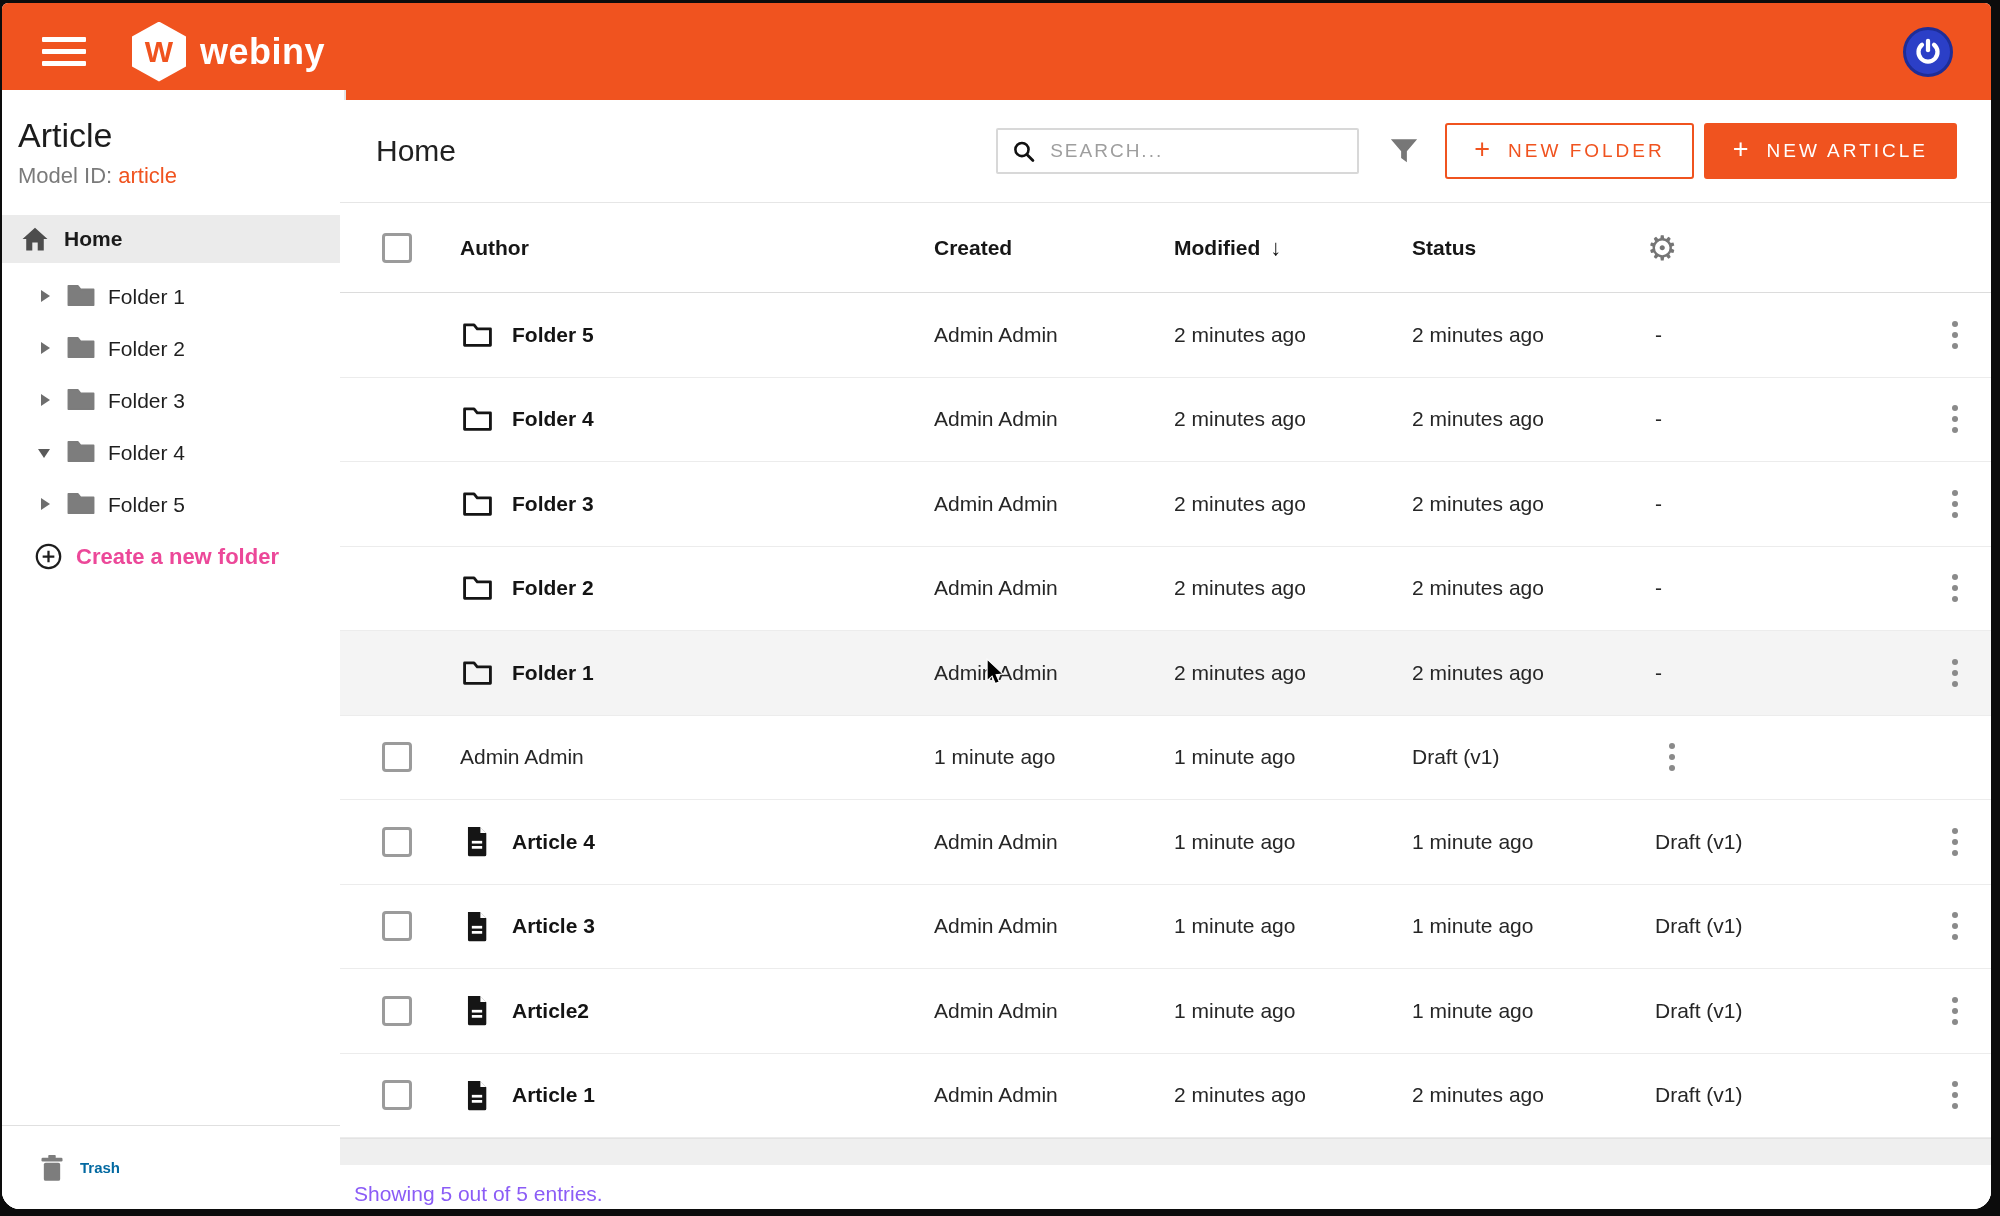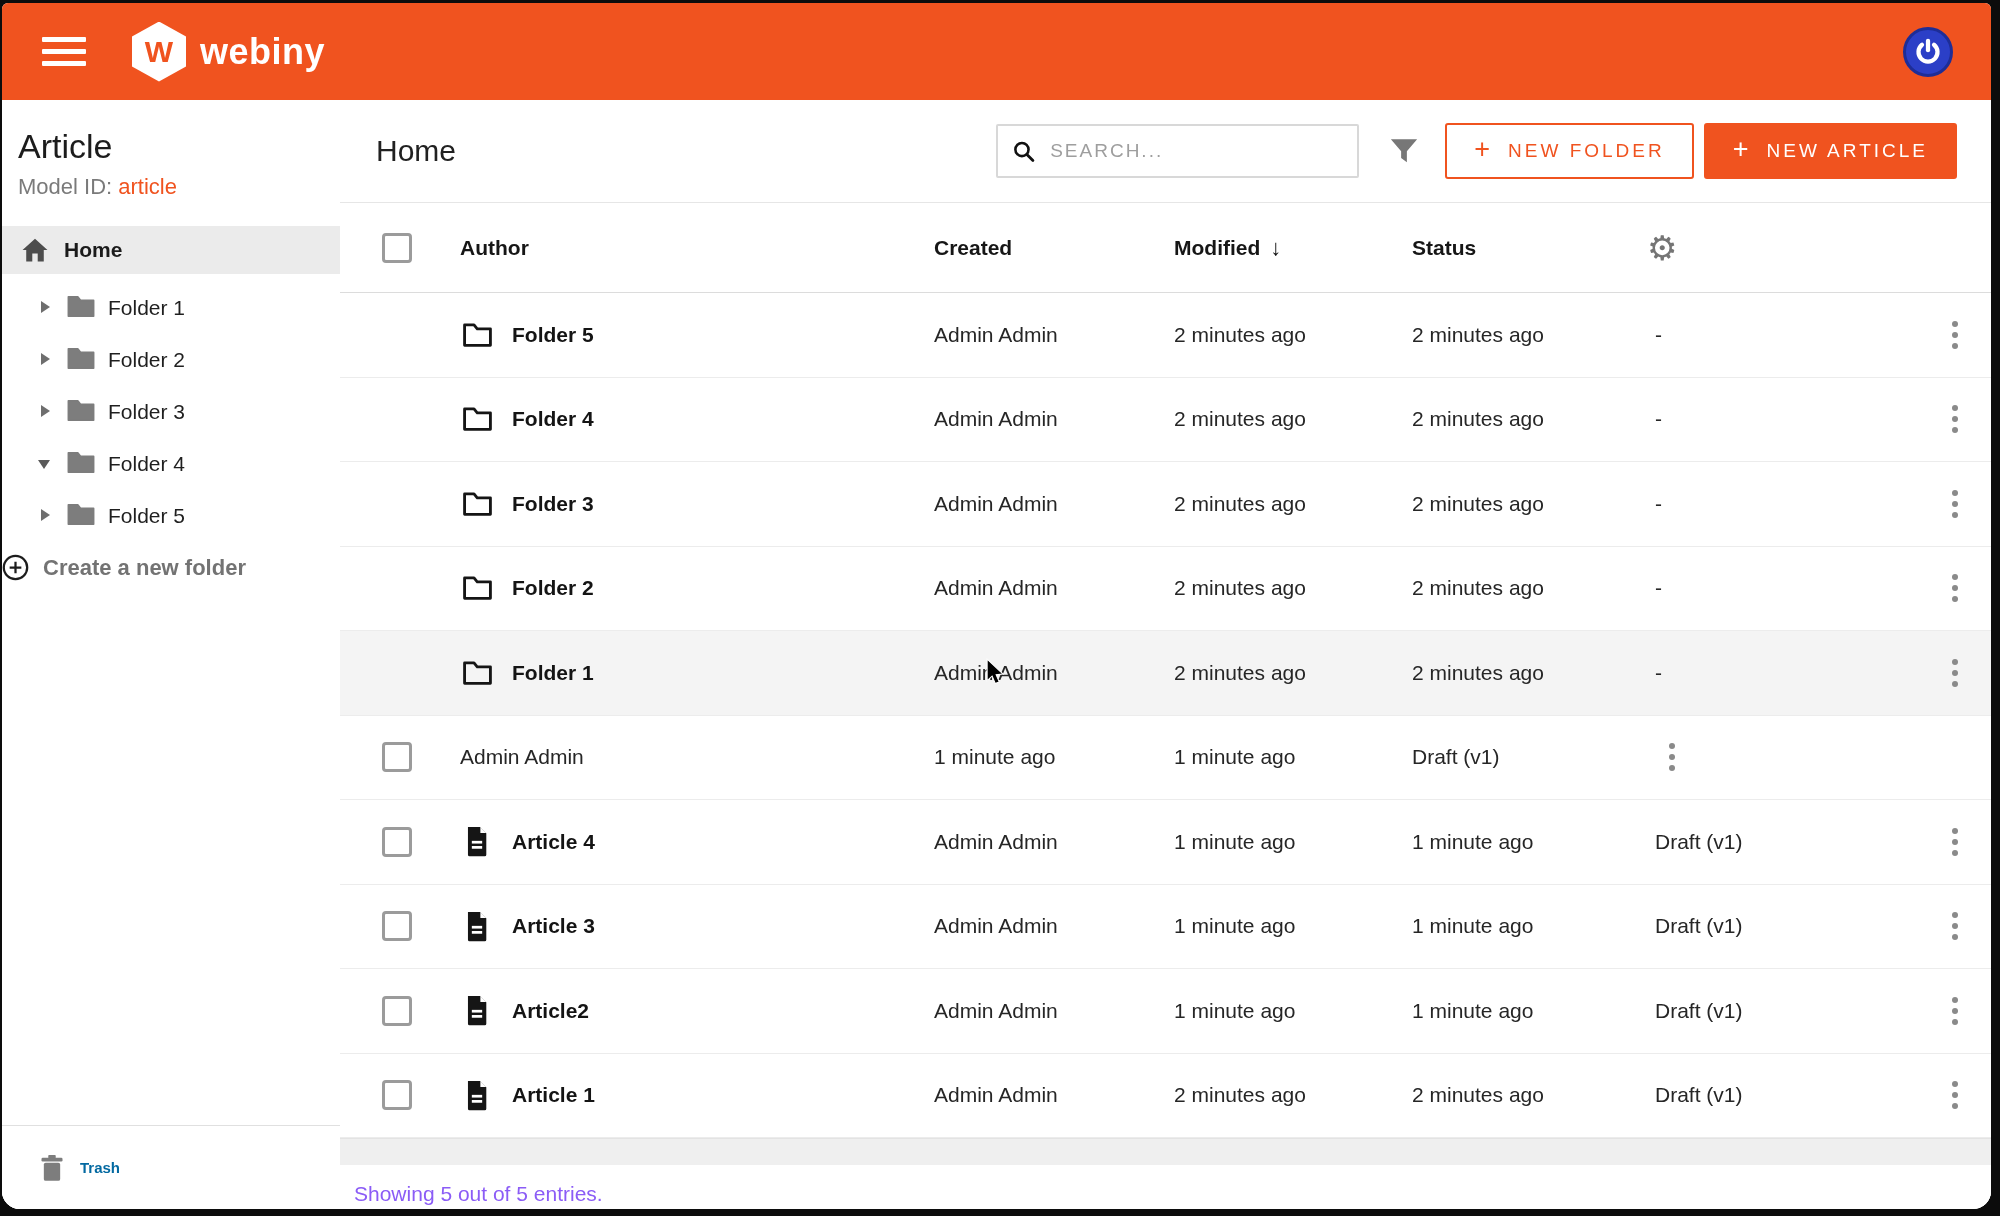--- a/index.html
+++ b/index.html
@@ -16,48 +16,48 @@
   .hamburger span { display:block; width:44px; height:5px; background:#fff; border-radius:1px; margin:7px 0; }
   .logo { display:flex; align-items:center; margin-left:46px; gap:14px; }
   .hex { width:54px; height:60px; background:#fff; display:flex; align-items:center; justify-content:center;
          clip-path:polygon(50% 0,100% 25%,100% 75%,50% 100%,0 75%,0 25%); }
   .hex b { color:var(--primary); font-size:30px; font-weight:800; }
   .wordmark { color:#fff; font-size:36px; font-weight:700; letter-spacing:.5px; }
   .avatar { position:absolute; right:38px; top:24px; width:50px; height:50px; border-radius:50%;
             background:#2b3fc7; border:3px solid #1e2d96; display:flex; align-items:center; justify-content:center; cursor:pointer; }
 
   
-  .sidebar { position:absolute; left:0; top:98px; width:344px; bottom:0; background:#fff;
+  .sidebar { position:absolute; left:0; top:87px; width:344px; bottom:0; background:#fff;
              border-right:2px solid #e5e5e5; }
   .sidebar-head { padding:26px 16px 0 16px; }
   .sidebar-head h1 { font-size:34px; font-weight:500; color:#1c1c1c; }
   .model-line { margin-top:8px; font-size:22px; color:#7a7a7a; }
   .model-line .model-value { color:var(--primary); }
   .nav-home { margin-top:26px; height:48px; background:#ebebeb; display:flex; align-items:center;
               gap:16px; padding-left:20px; font-size:21px; font-weight:700; color:#1b1b1b; cursor:pointer; }
   .tree { margin-top:8px; }
   .tree-item { height:52px; display:flex; align-items:center; padding-left:38px; cursor:pointer; }
   .tri { width:12px; height:12px; position:relative; flex:0 0 12px; }
   .tri.right::before { content:""; position:absolute; left:1px; top:-1px;
         border-left:9px solid #6e6e6e; border-top:6.5px solid transparent; border-bottom:6.5px solid transparent; }
   .tri.down::before { content:""; position:absolute; left:-2px; top:2px;
         border-top:9px solid #5a5a5a; border-left:6.5px solid transparent; border-right:6.5px solid transparent; }
   .tree-item .icon { margin-left:15px; }
   .tree-item .label { margin-left:13px; font-size:21px; color:#1f1f1f; }
-  .create-folder { margin-top:12px; display:flex; align-items:center; gap:14px; 
-                   font-size:22px; font-weight:700; color:#737373; cursor:pointer; }
+  .create-folder { margin-top:12px; display:flex; align-items:center; gap:14px; padding-left:33px;
+                   font-size:22px; font-weight:700; color:#ec4899; cursor:pointer; }
   .sidebar-foot { position:absolute; left:0; right:0; bottom:0; height:84px; border-top:1px solid #e0e0e0;
                   display:flex; align-items:center; gap:16px; padding-left:38px; font-size:15px;
                   font-weight:700; color:#0369a1; cursor:pointer; background:#fff; }
 
   
   .main { position:absolute; left:338px; top:97px; right:0; bottom:0; background:#fff; }
   .toolbar { height:103px; display:flex; align-items:center; border-bottom:1px solid #e6e6e6; }
   .toolbar h2 { margin-left:36px; font-size:30px; font-weight:400; color:#212121; }
-  .search { margin-left:auto; width:363px; height:54px; border:2px solid #d8d8d8; border-radius:2px;
+  .search { margin-left:auto; width:363px; height:46px; border:2px solid #d8d8d8; border-radius:2px;
             display:flex; align-items:center; padding:0 14px; gap:14px; background:#fff; }
   .search input { border:none; outline:none; width:100%; font-size:19px; letter-spacing:2px;
                   color:#333; font-family:inherit; }
   .search input::placeholder { color:#9e9e9e; }
   .filter-btn { margin:0 24px 0 28px; width:34px; height:34px; display:flex; align-items:center;
                 justify-content:center; cursor:pointer; }
   .btn { height:56px; display:flex; align-items:center; gap:15px; padding:0 27px; border-radius:3px;
          font-size:19px; letter-spacing:3px; cursor:pointer; font-family:inherit; white-space:nowrap; }
   .btn .plus { font-size:27px; font-weight:400; margin-top:-3px; }
   .btn-outline { background:#fff; border:2px solid var(--primary); color:var(--primary); }

